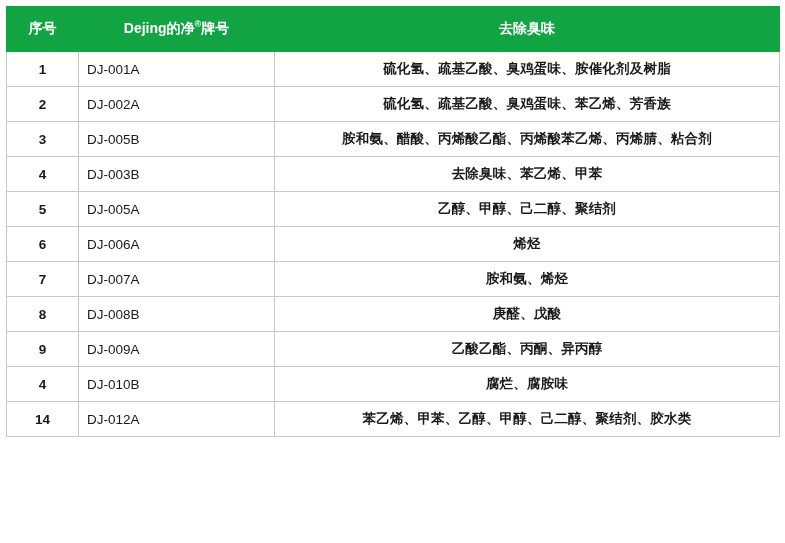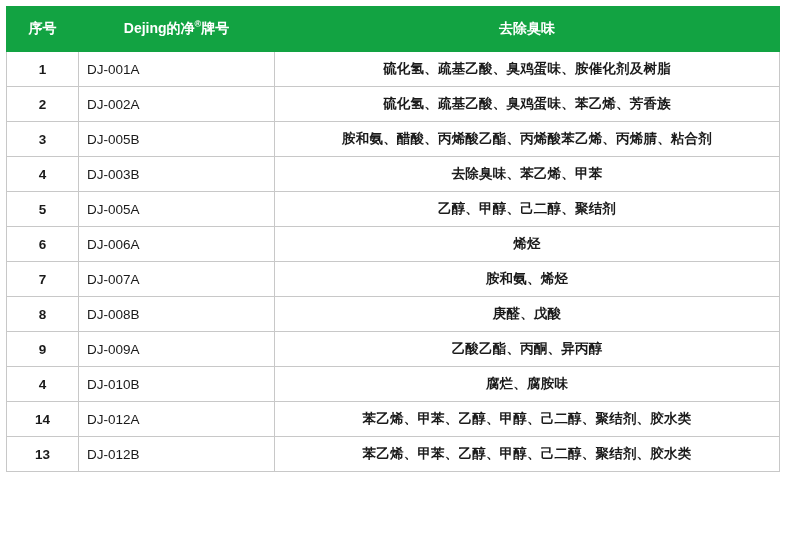--- a/index.html
+++ b/index.html
@@ -130,20 +130,15 @@
       <tr>
         <td class="cell-index">4</td>
         <td class="cell-grade">DJ-010B</td>
         <td class="cell-odor">腐烂、腐胺味</td>
       </tr>
       <tr>
         <td class="cell-index">14</td>
         <td class="cell-grade">DJ-012A</td>
         <td class="cell-odor">苯乙烯、甲苯、乙醇、甲醇、己二醇、聚结剂、胶水类</td>
       </tr>
-      <tr>
-        <td class="cell-index">13</td>
-        <td class="cell-grade">DJ-012B</td>
-        <td class="cell-odor">苯乙烯、甲苯、乙醇、甲醇、己二醇、聚结剂、胶水类</td>
-      </tr>
     </tbody>
   </table>
 </div>
 
 </body></html>

